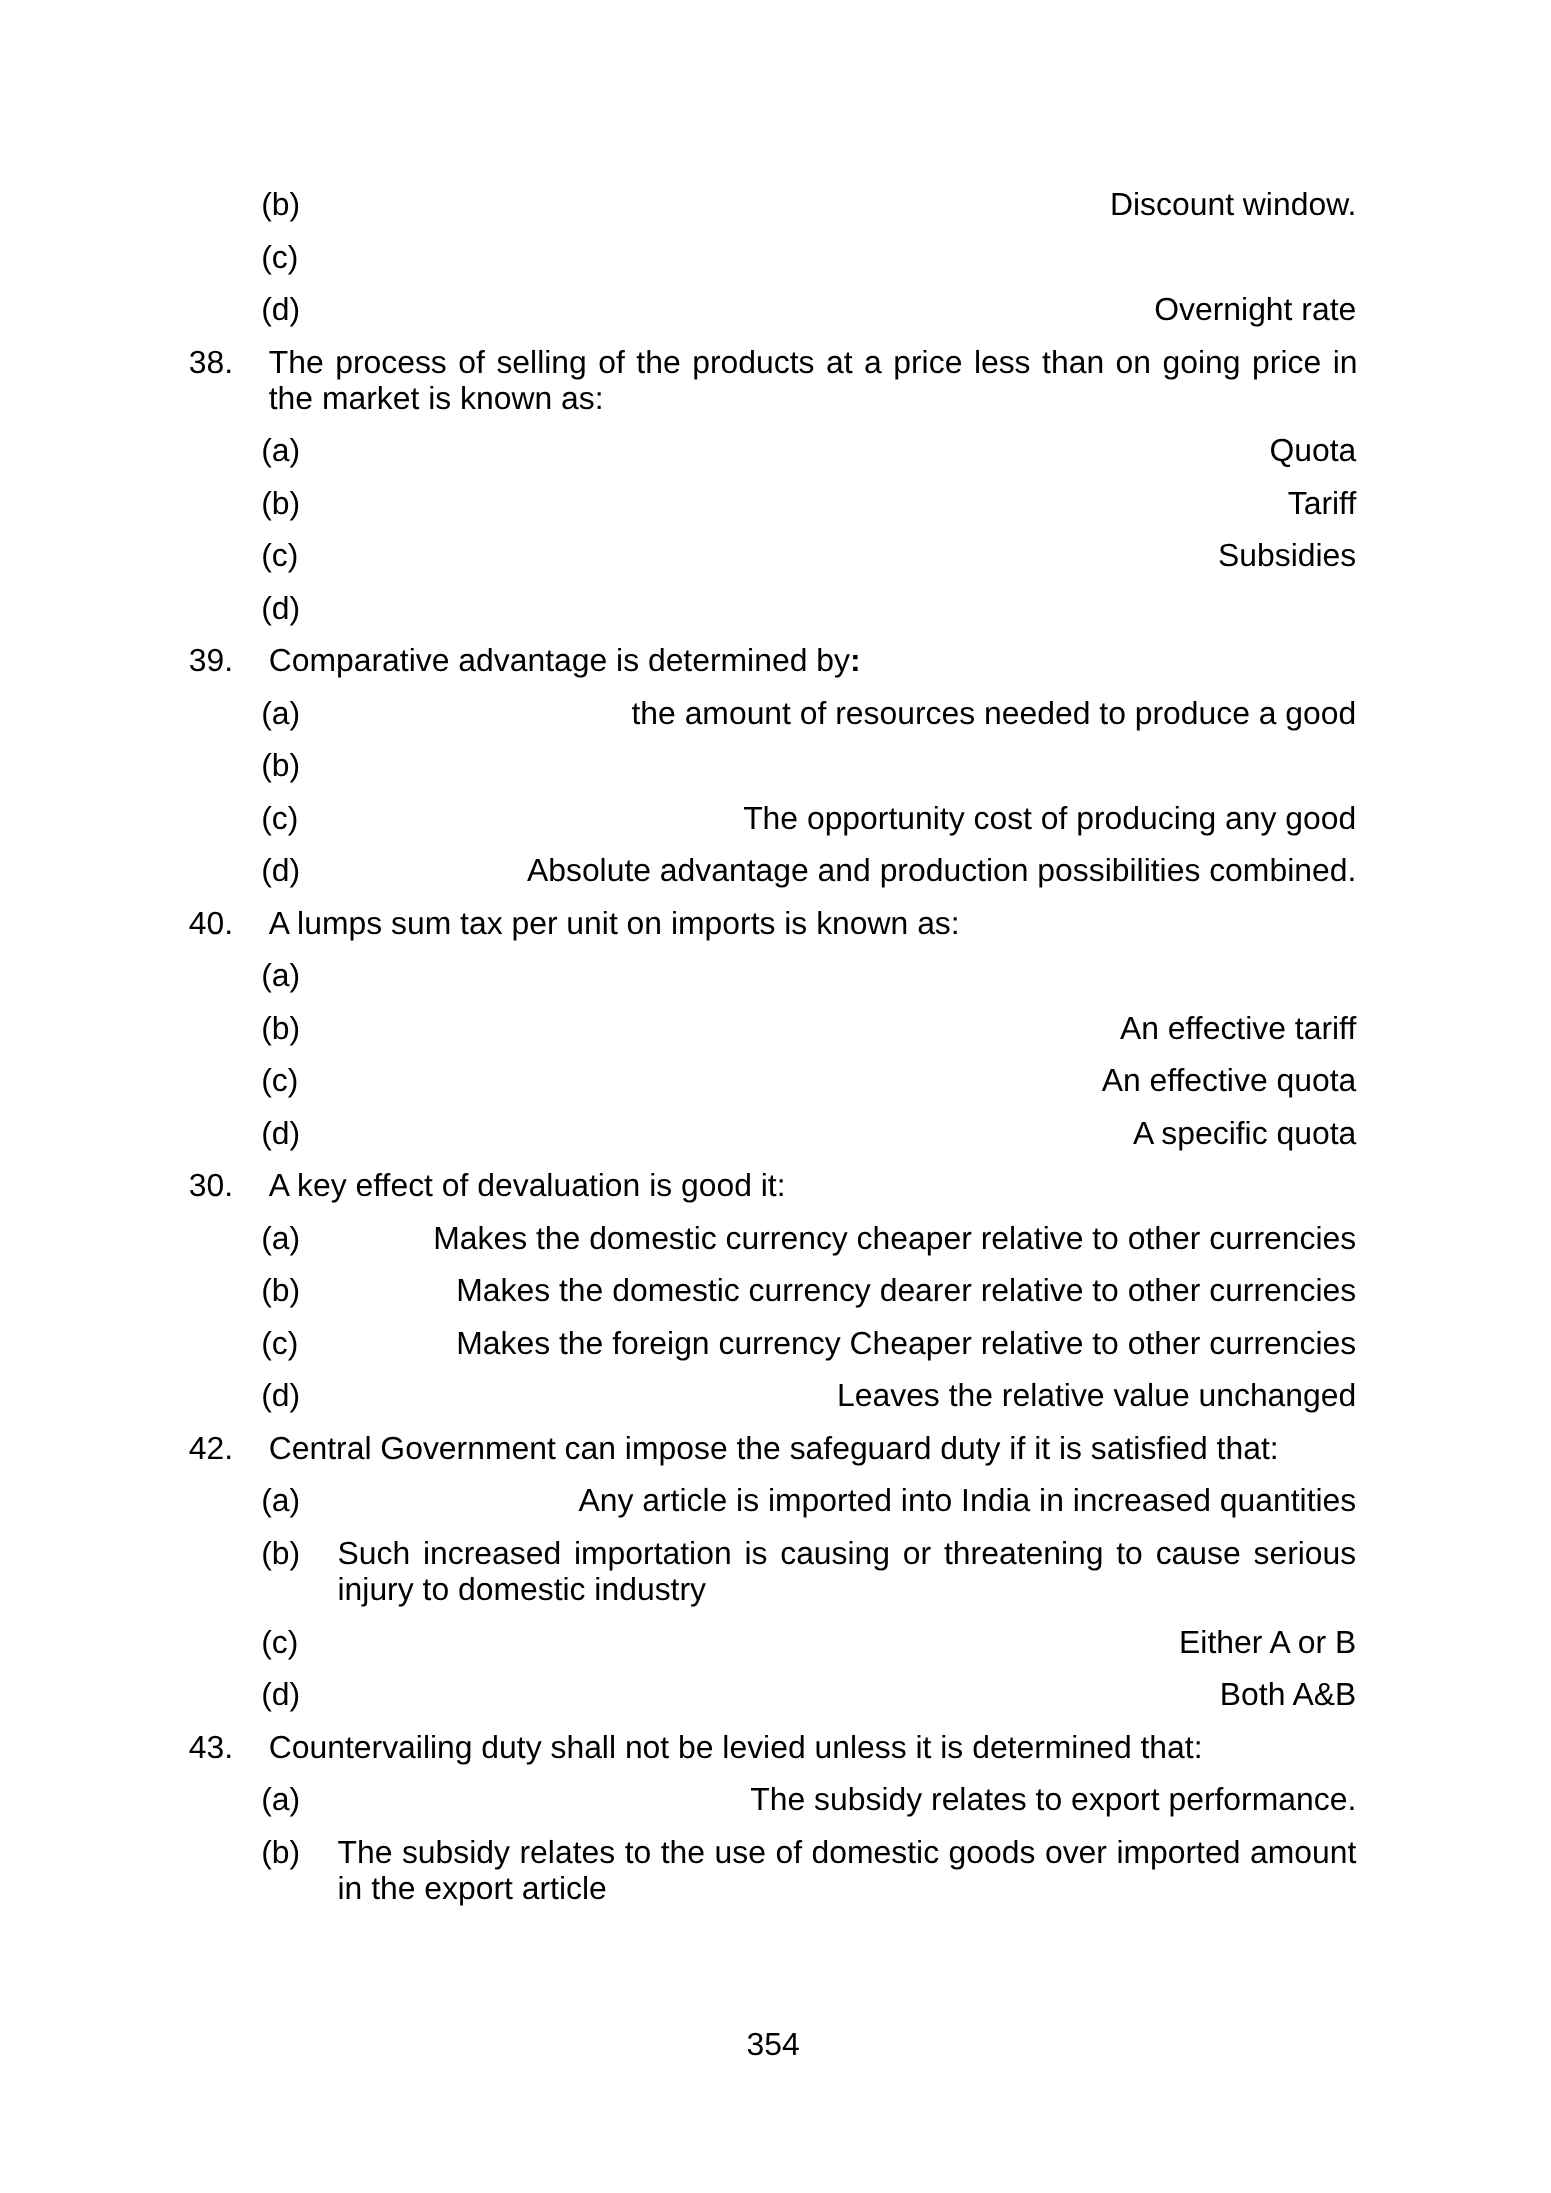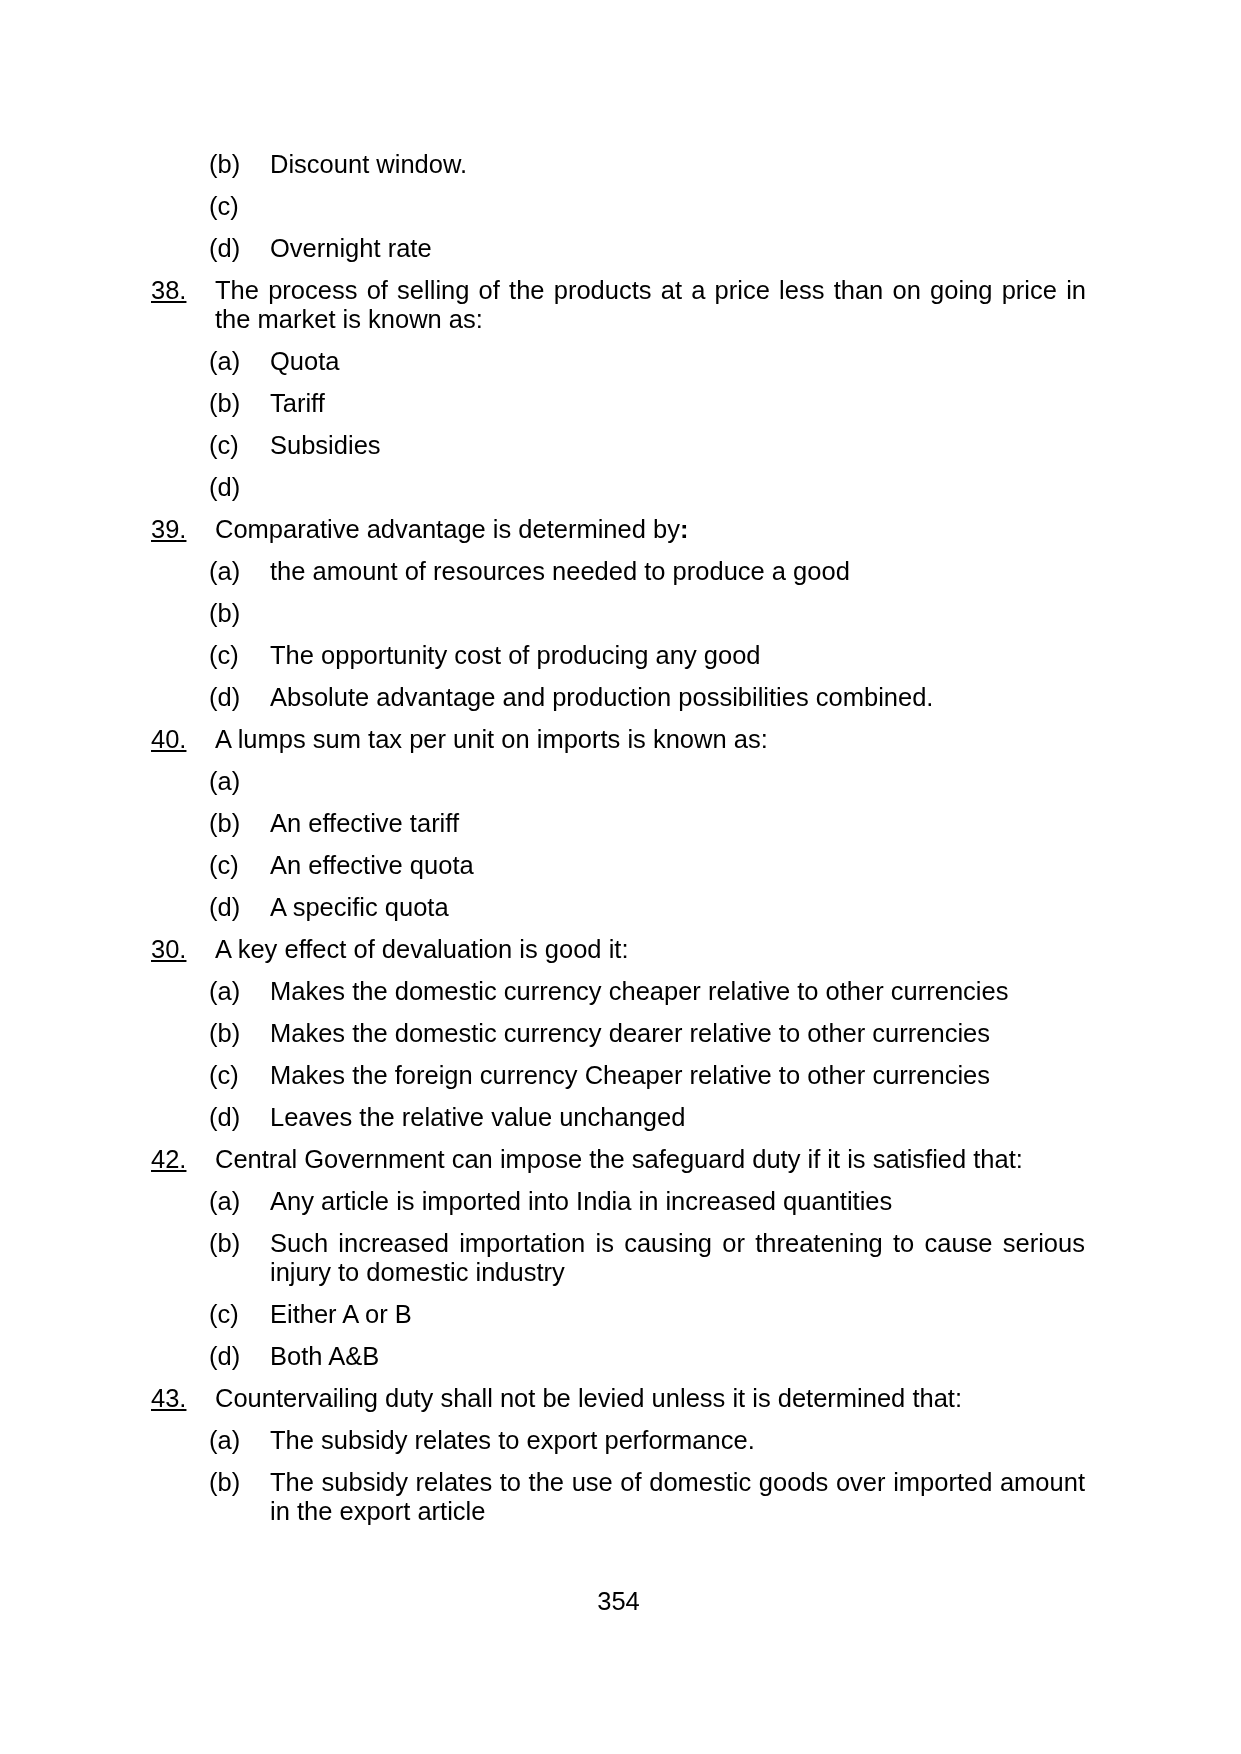--- a/index.html
+++ b/index.html
@@ -20,48 +20,48 @@
     line-height: 29px;
     color: #000000;
   }
   .q-row {
     display: flex;
     margin-bottom: 13px;
   }
   .q-num {
     flex: none;
     width: 64px;
-    text-decoration: underline;
   }
   .q-text {
     width: 871px;
   }
   .q-text.justify {
     text-align: justify;
   }
   .opt-row {
     display: flex;
     margin-left: 58px;
     margin-bottom: 13px;
   }
   .opt-letter {
     flex: none;
     width: 61px;
   }
   .opt-text {
     width: 815px;
+    text-align: right;
   }
   .opt-text.justify {
     text-align: justify;
   }
   .bold-colon {
     font-weight: bold;
   }
   .page-number {
-    margin-top: 61px;
+    margin-top: 96px;
     width: 935px;
     text-align: center;
   }
 </style>
 </head>
 <body>
 
 <div class="page">
   <div id="question-list">
       <div class="opt-row">

